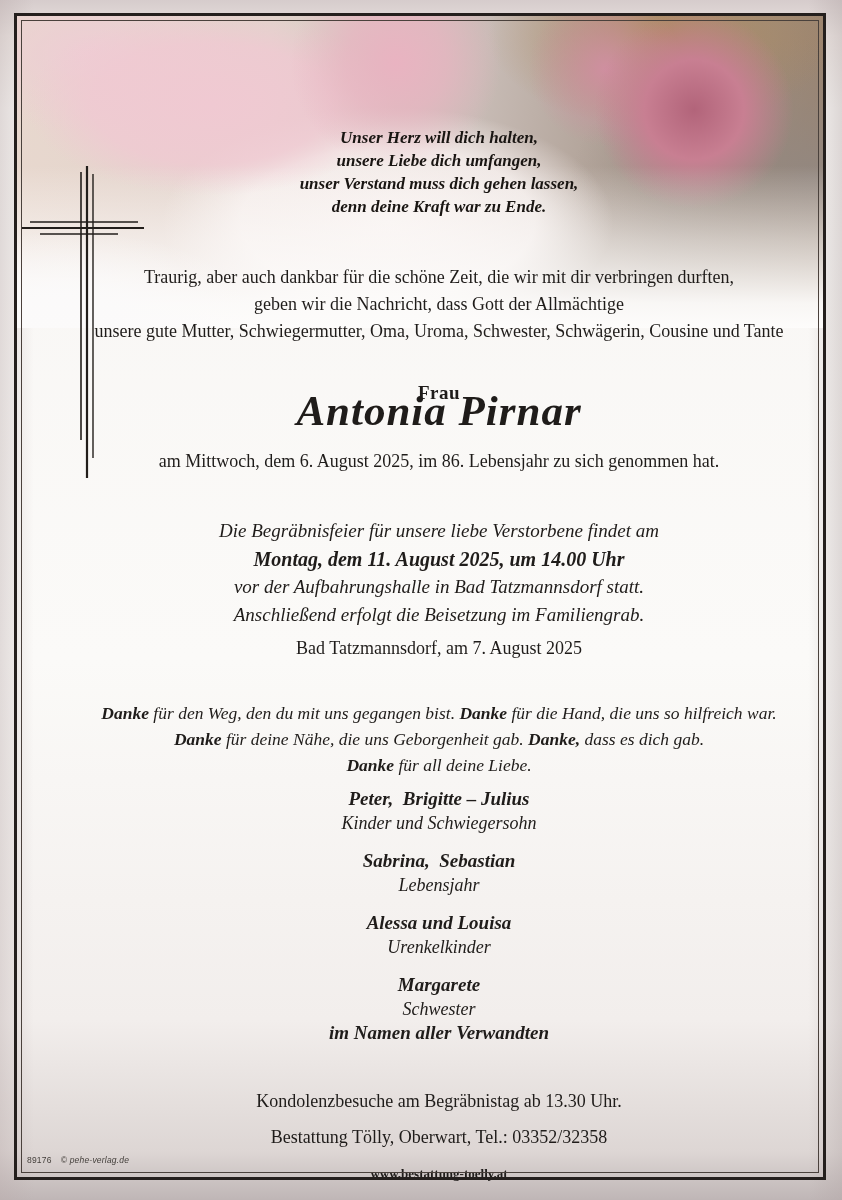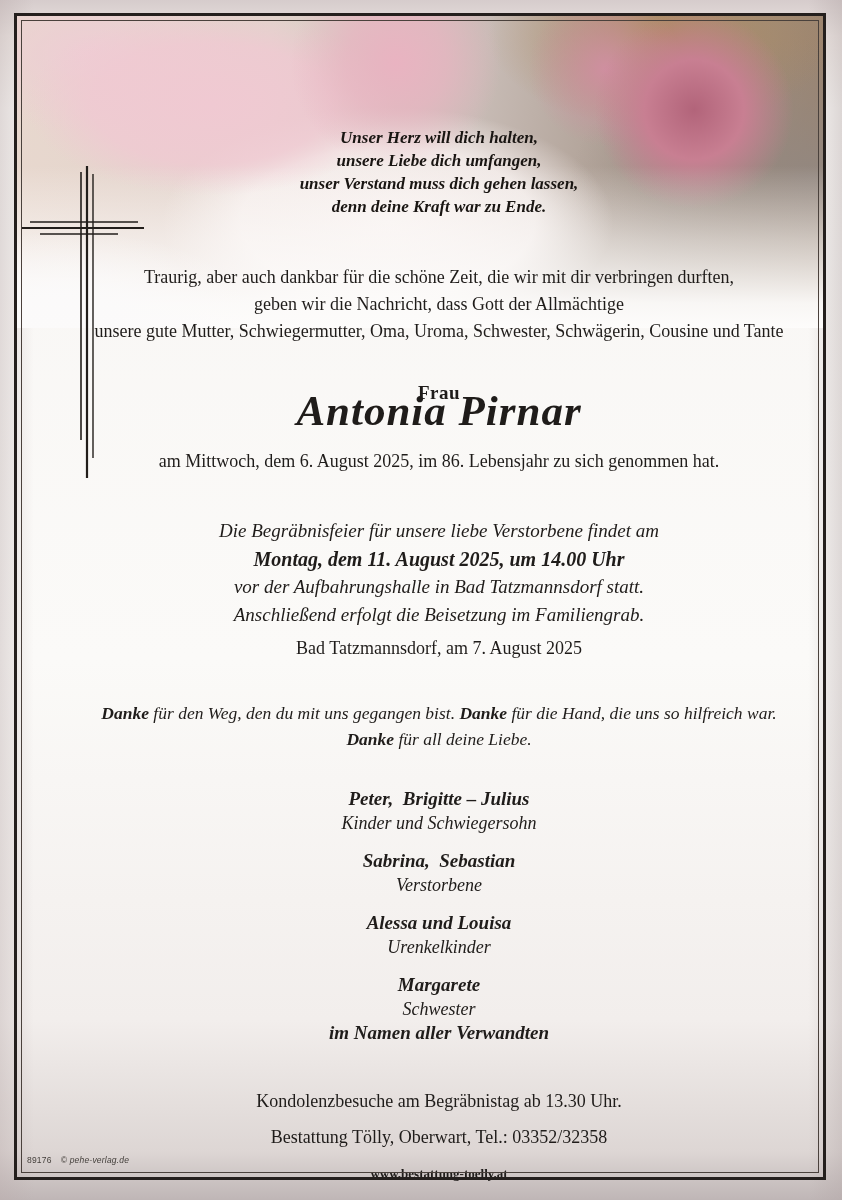--- a/index.html
+++ b/index.html
@@ -105,31 +105,32 @@
       <div class="funeral-line">Die Begräbnisfeier für unsere liebe Verstorbene findet am</div>
       <div class="funeral-line bold">Montag, dem 11. August 2025, um 14.00 Uhr</div>
       <div class="funeral-line">vor der Aufbahrungshalle in Bad Tatzmannsdorf statt.</div>
       <div class="funeral-line">Anschließend erfolgt die Beisetzung im Familiengrab.</div>
     </div>
 
   <div class="txt dateline">Bad Tatzmannsdorf, am 7. August 2025</div>
 
   <div class="txt thanks" id="thanks">
       <div class="thanks-line"><span class="b">Danke</span><span> für den Weg, den du mit uns gegangen bist. </span><span class="b">Danke</span><span> für die Hand, die uns so hilfreich war.</span></div>
+      <div class="thanks-line"><span class="b">Danke</span><span> für deine Nähe, die uns Geborgenheit gab. </span><span class="b">Danke,</span><span> dass es dich gab.</span></div>
       <div class="thanks-line"><span class="b">Danke</span><span> für all deine Liebe.</span></div>
     </div>
 
   <div class="txt family" id="family">
       <div class="family-entry">
         <div class="family-names">Peter, &nbsp;Brigitte – Julius</div>
         <div class="family-relation">Kinder und Schwiegersohn</div>
       </div>
       <div class="family-entry">
         <div class="family-names">Sabrina, &nbsp;Sebastian</div>
-        <div class="family-relation">Verstorbene</div>
+        <div class="family-relation">Lebensjahr</div>
       </div>
       <div class="family-entry">
         <div class="family-names">Alessa und Louisa</div>
         <div class="family-relation">Urenkelkinder</div>
       </div>
       <div class="family-entry">
         <div class="family-names">Margarete</div>
         <div class="family-relation">Schwester</div>
       </div>
     </div>

